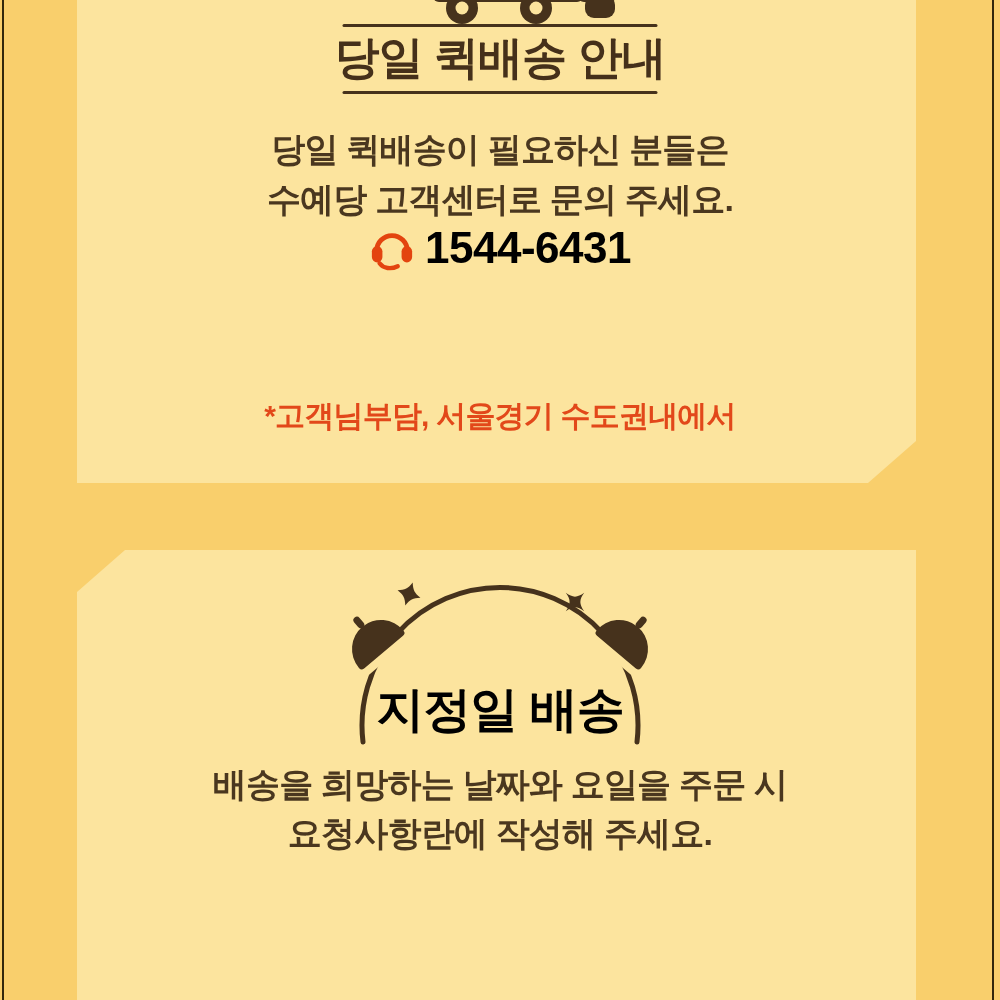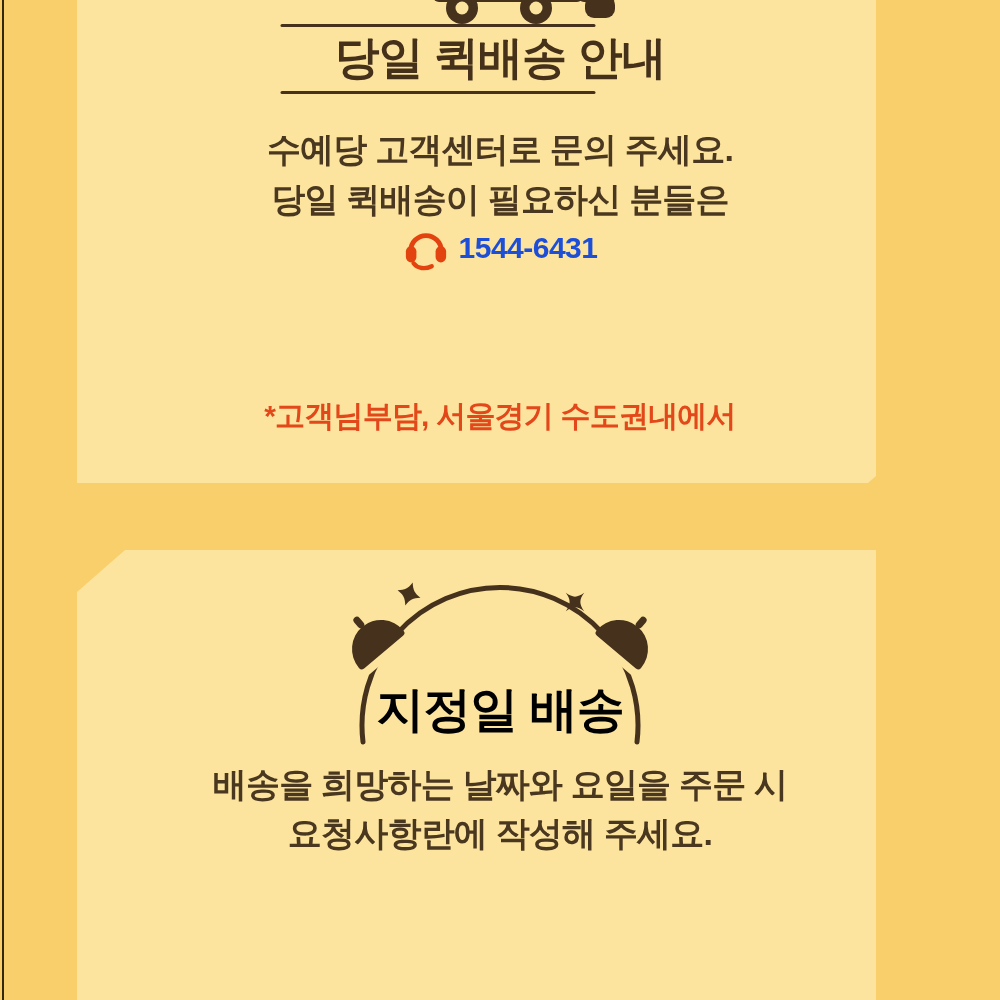--- a/index.html
+++ b/index.html
@@ -1,21 +1,21 @@
 <!DOCTYPE html>
 <html><head>
 <meta charset="utf-8">
 <style>
   html,body{margin:0;padding:0;}
   body{
     width:1000px;height:1000px;overflow:hidden;
     font-family:"Liberation Sans","DejaVu Sans",sans-serif;
     background:#F9CF6C;
   }
-  .page{position:relative;width:876px;height:1000px;background:#F9CF6C;overflow:hidden;}
+  .page{position:relative;width:1000px;height:1000px;background:#F9CF6C;overflow:hidden;}
 
   
   .edge-line{position:absolute;top:0;bottom:0;width:2px;background:#33280C;}
   .edge-line.left{left:2px;}
   .edge-line.right{left:992px;}
 
   
   .card{position:absolute;left:77px;width:839px;background:#FCE49E;}
   .card.quick{
     top:-60px;height:543px;
@@ -41,21 +41,21 @@
   .t-block{color:#4A371F;font-weight:700;font-size:34px;letter-spacing:-0.8px;}
   .t-block .t-line{line-height:50px;}
   .block-intro1{top:124px;}
   .block-detail1{top:293px;}
   .block-detail1 .t-line{line-height:49px;}
   .block-intro2{top:760px;text-align:center;}
   .block-intro2 .t-line{line-height:49px;}
   .block-detail2{top:884px;font-size:35px;line-height:44px;}
 
   .phone-row{top:222px;display:flex;align-items:center;justify-content:center;gap:10px;height:52px;}
-  .phone-number{font-size:30px;font-weight:900;letter-spacing:-0.5px;color:#1d4ed8;}
+  .phone-number{font-size:44px;font-weight:900;letter-spacing:-0.5px;color:#000000;}
 
   .note{font-size:30px;font-weight:800;letter-spacing:-0.8px;color:#E2481A;line-height:36px;}
   .note1{top:398px;}
   .note2{top:936px;}
 
   svg{display:block;}
   .truck-wrap{position:absolute;top:0;left:0;width:1000px;height:30px;}
   .clock-wrap{position:absolute;top:570px;left:0;width:1000px;height:195px;}
 </style>
 </head>
@@ -81,22 +81,22 @@
         <circle cx="536" cy="8" r="6.5" fill="#FCE49E"></circle>
       </g>
     </svg>
   </div>
 
   <div class="divider d1"></div>
   <h1 class="abs title1">당일 퀵배송 안내</h1>
   <div class="divider d2"></div>
 
   <div class="abs t-block block-intro1">
+    <div class="t-line">당일 퀵배송이 필요하신 분들은</div>
     <div class="t-line">수예당 고객센터로 문의 주세요.</div>
-    <div class="t-line">당일 퀵배송이 필요하신 분들은</div>
   </div>
 
   <div class="abs phone-row">
     <span>
       <svg width="46" height="46" viewBox="0 0 48 48">
         <path d="M 8 27 A 16 16 0 0 1 40 27" fill="none" stroke="#E3440F" stroke-width="5" stroke-linecap="round"></path>
         <rect x="3" y="22" width="11" height="17" rx="5.5" fill="#E3440F"></rect>
         <rect x="34" y="22" width="11" height="17" rx="5.5" fill="#E3440F"></rect>
         <path d="M 11 40 C 15 45.5 23 46.5 30 43" fill="none" stroke="#E3440F" stroke-width="4.5" stroke-linecap="round"></path>
       </svg>

